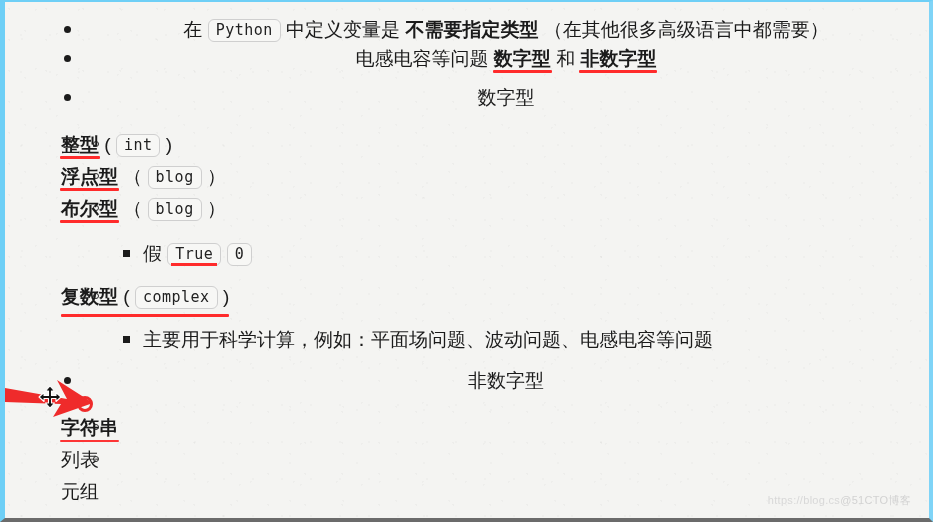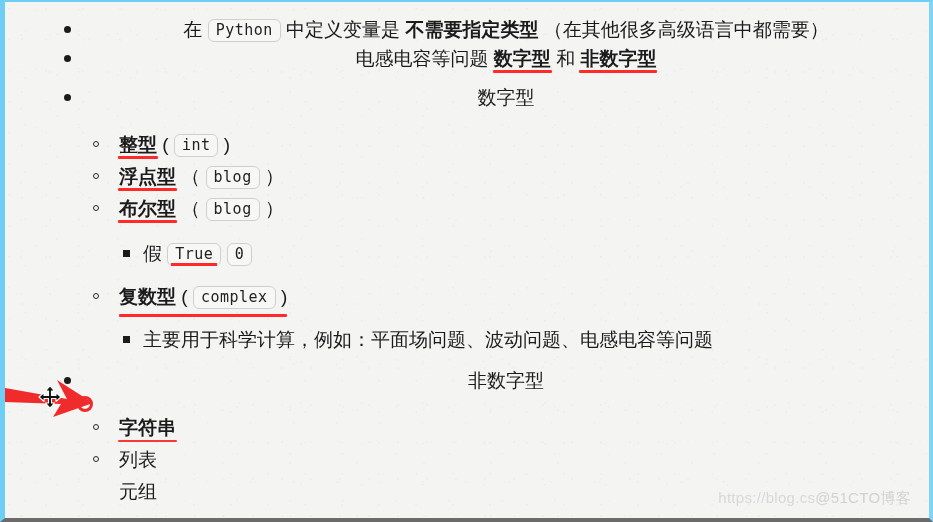--- a/index.html
+++ b/index.html
@@ -37,21 +37,21 @@
   ul{list-style:none;margin:0;padding:0;}
   li{position:relative;color:#1b1b1b;}
 
   
   .l1{ padding-left:78px; font-size:19px; line-height:27px; margin-bottom:2px;text-align:center;}
   .l1 > .bul{
     position:absolute;left:59px;top:10px;
     width:7px;height:7px;border-radius:50%;background:#1b1b1b;
   }
   
-  .l2{ padding-left:114px; font-size:19px; line-height:32px;}
+  .l2{ padding-left:56px; font-size:19px; line-height:32px;}
   .l2 > .bul{
     position:absolute;left:88px;top:12px;
     width:6px;height:6px;border-radius:50%;
     border:1.6px solid #2a2a2a;background:transparent;box-sizing:border-box;
   }
   
   .l3{ padding-left:138px; font-size:19px; line-height:34px;}
   .l3 > .bul{
     position:absolute;left:118px;top:13px;
     width:7px;height:7px;background:#1b1b1b;
@@ -94,21 +94,21 @@
     content:"";position:absolute;left:0;right:0;bottom:-4px;height:3px;background:#ff2b2b;border-radius:1px;
   }
 
   
   .annot{position:absolute;left:0;top:374px;width:110px;height:46px;z-index:5;}
   .annot svg{display:block;}
 
   
   .watermark{
     position:absolute;right:18px;bottom:10px;z-index:4;
-    font-size:15px;color:#d8d8d8;letter-spacing:.3px;
+    font-size:11px;color:#d8d8d8;letter-spacing:.3px;
     font-family:"Liberation Sans","DejaVu Sans",sans-serif;
     white-space:nowrap;
   }
   .watermark .wm2{color:#d2d2d2;}
 </style>
 </head>
 <body>
 
 <div class="slide">
 

